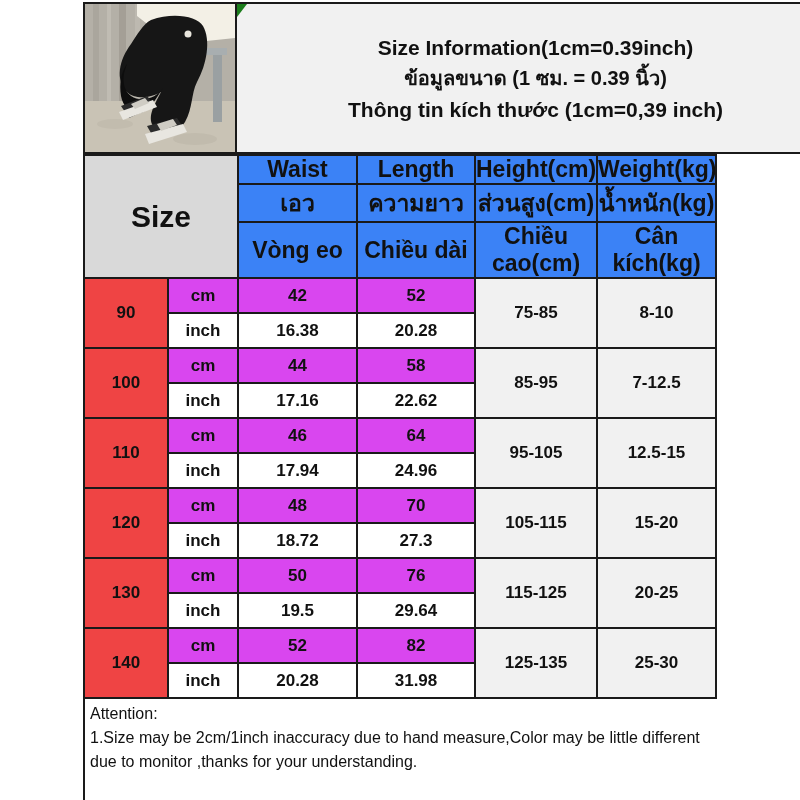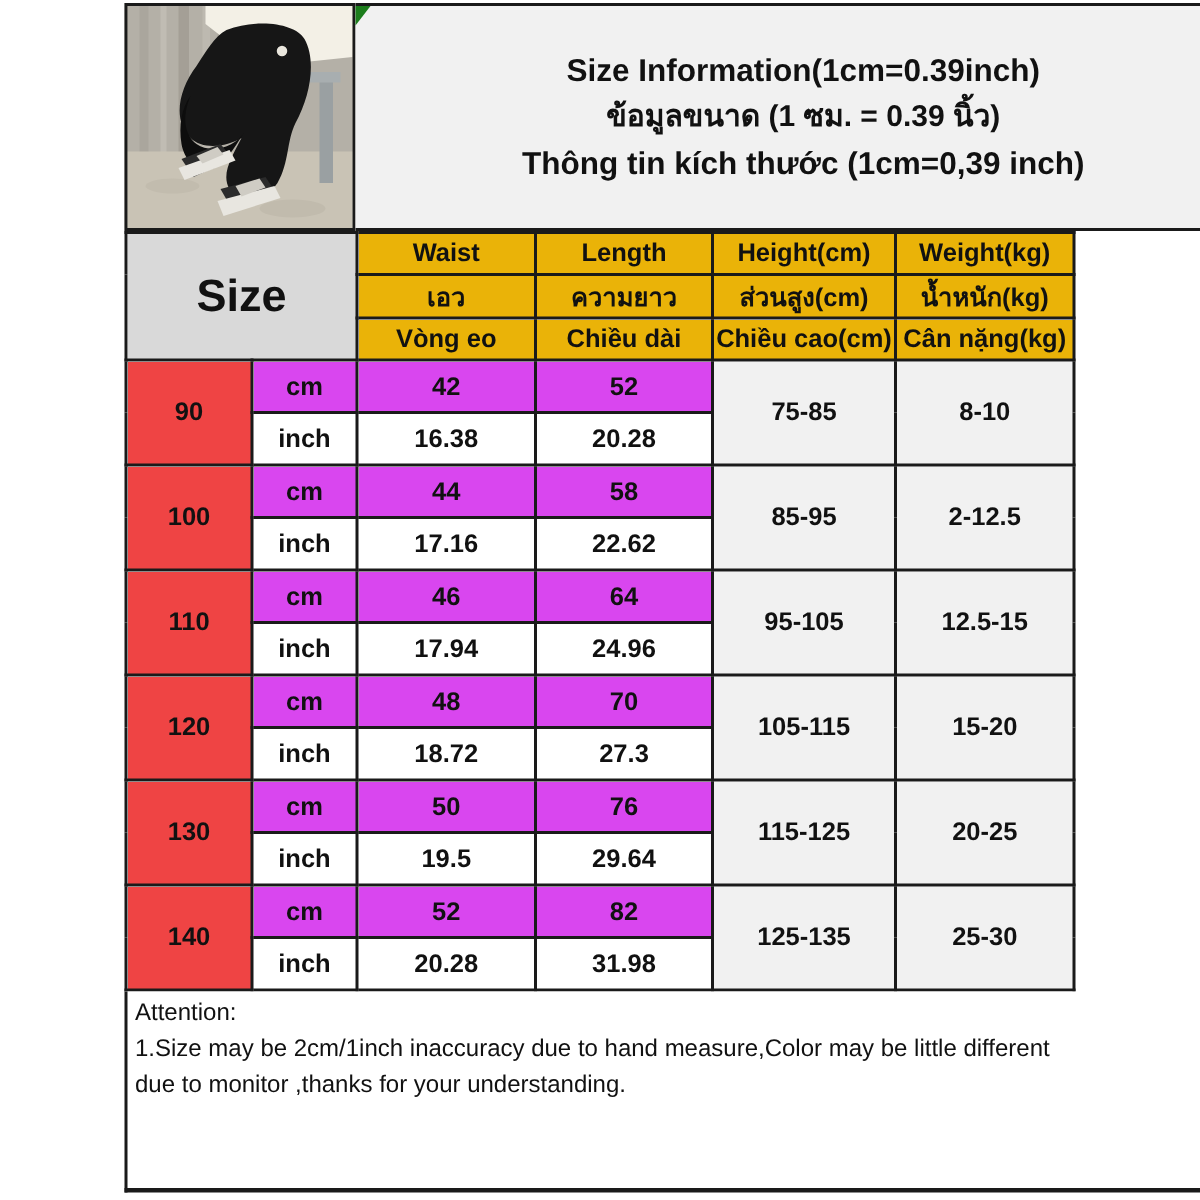--- a/index.html
+++ b/index.html
@@ -34,21 +34,21 @@
     border-collapse:collapse;table-layout:fixed;width:632px;
     margin-top:0;
   }
   .size-table td,.size-table th{
     border:2px solid #1a1a1a;text-align:center;vertical-align:middle;
     font-weight:bold;padding:0;overflow:hidden;
   }
   .col-size{width:84px;}  .col-unit{width:70px;}
   .col-waist{width:119px;}.col-length{width:118px;}
   .col-height{width:122px;}.col-weight{width:119px;}
-  .hdr{background:#eab308;font-size:17px;height:26px;}
+  .hdr{background:#3b82f6;font-size:23px;height:26px;}
   .hdr-row{height:26px;}
   .size-big{background:#d9d9d9;font-size:30px;}
   .size-cell{background:#ef4444;font-size:17px;}
   .data-row{height:35px;font-size:17px;}
   .cm-bg{background:#d946ef;}
   .inch-bg{background:#ffffff;}
   .merged-bg{background:#f1f1f1;font-size:17px;}
 
   
   .attention-box{
@@ -121,21 +121,21 @@
       <tr class="hdr-row">
         <th class="hdr">เอว</th>
         <th class="hdr">ความยาว</th>
         <th class="hdr">ส่วนสูง(cm)</th>
         <th class="hdr">น้ำหนัก(kg)</th>
       </tr>
       <tr class="hdr-row">
         <th class="hdr">Vòng eo</th>
         <th class="hdr">Chiều dài</th>
         <th class="hdr">Chiều cao(cm)</th>
-        <th class="hdr">Cân nặng(kg)</th>
+        <th class="hdr">Cân kích(kg)</th>
       </tr>
 
       <tr class="data-row">
         <td class="size-cell" rowspan="2">90</td>
         <td class="cm-bg">cm</td>
         <td class="cm-bg">42</td>
         <td class="cm-bg">52</td>
         <td class="merged-bg" rowspan="2">75-85</td>
         <td class="merged-bg" rowspan="2">8-10</td>
       </tr>
@@ -144,21 +144,21 @@
         <td class="inch-bg">16.38</td>
         <td class="inch-bg">20.28</td>
       </tr>
 
       <tr class="data-row">
         <td class="size-cell" rowspan="2">100</td>
         <td class="cm-bg">cm</td>
         <td class="cm-bg">44</td>
         <td class="cm-bg">58</td>
         <td class="merged-bg" rowspan="2">85-95</td>
-        <td class="merged-bg" rowspan="2">2-12.5</td>
+        <td class="merged-bg" rowspan="2">7-12.5</td>
       </tr>
       <tr class="data-row">
         <td class="inch-bg">inch</td>
         <td class="inch-bg">17.16</td>
         <td class="inch-bg">22.62</td>
       </tr>
 
       <tr class="data-row">
         <td class="size-cell" rowspan="2">110</td>
         <td class="cm-bg">cm</td>

